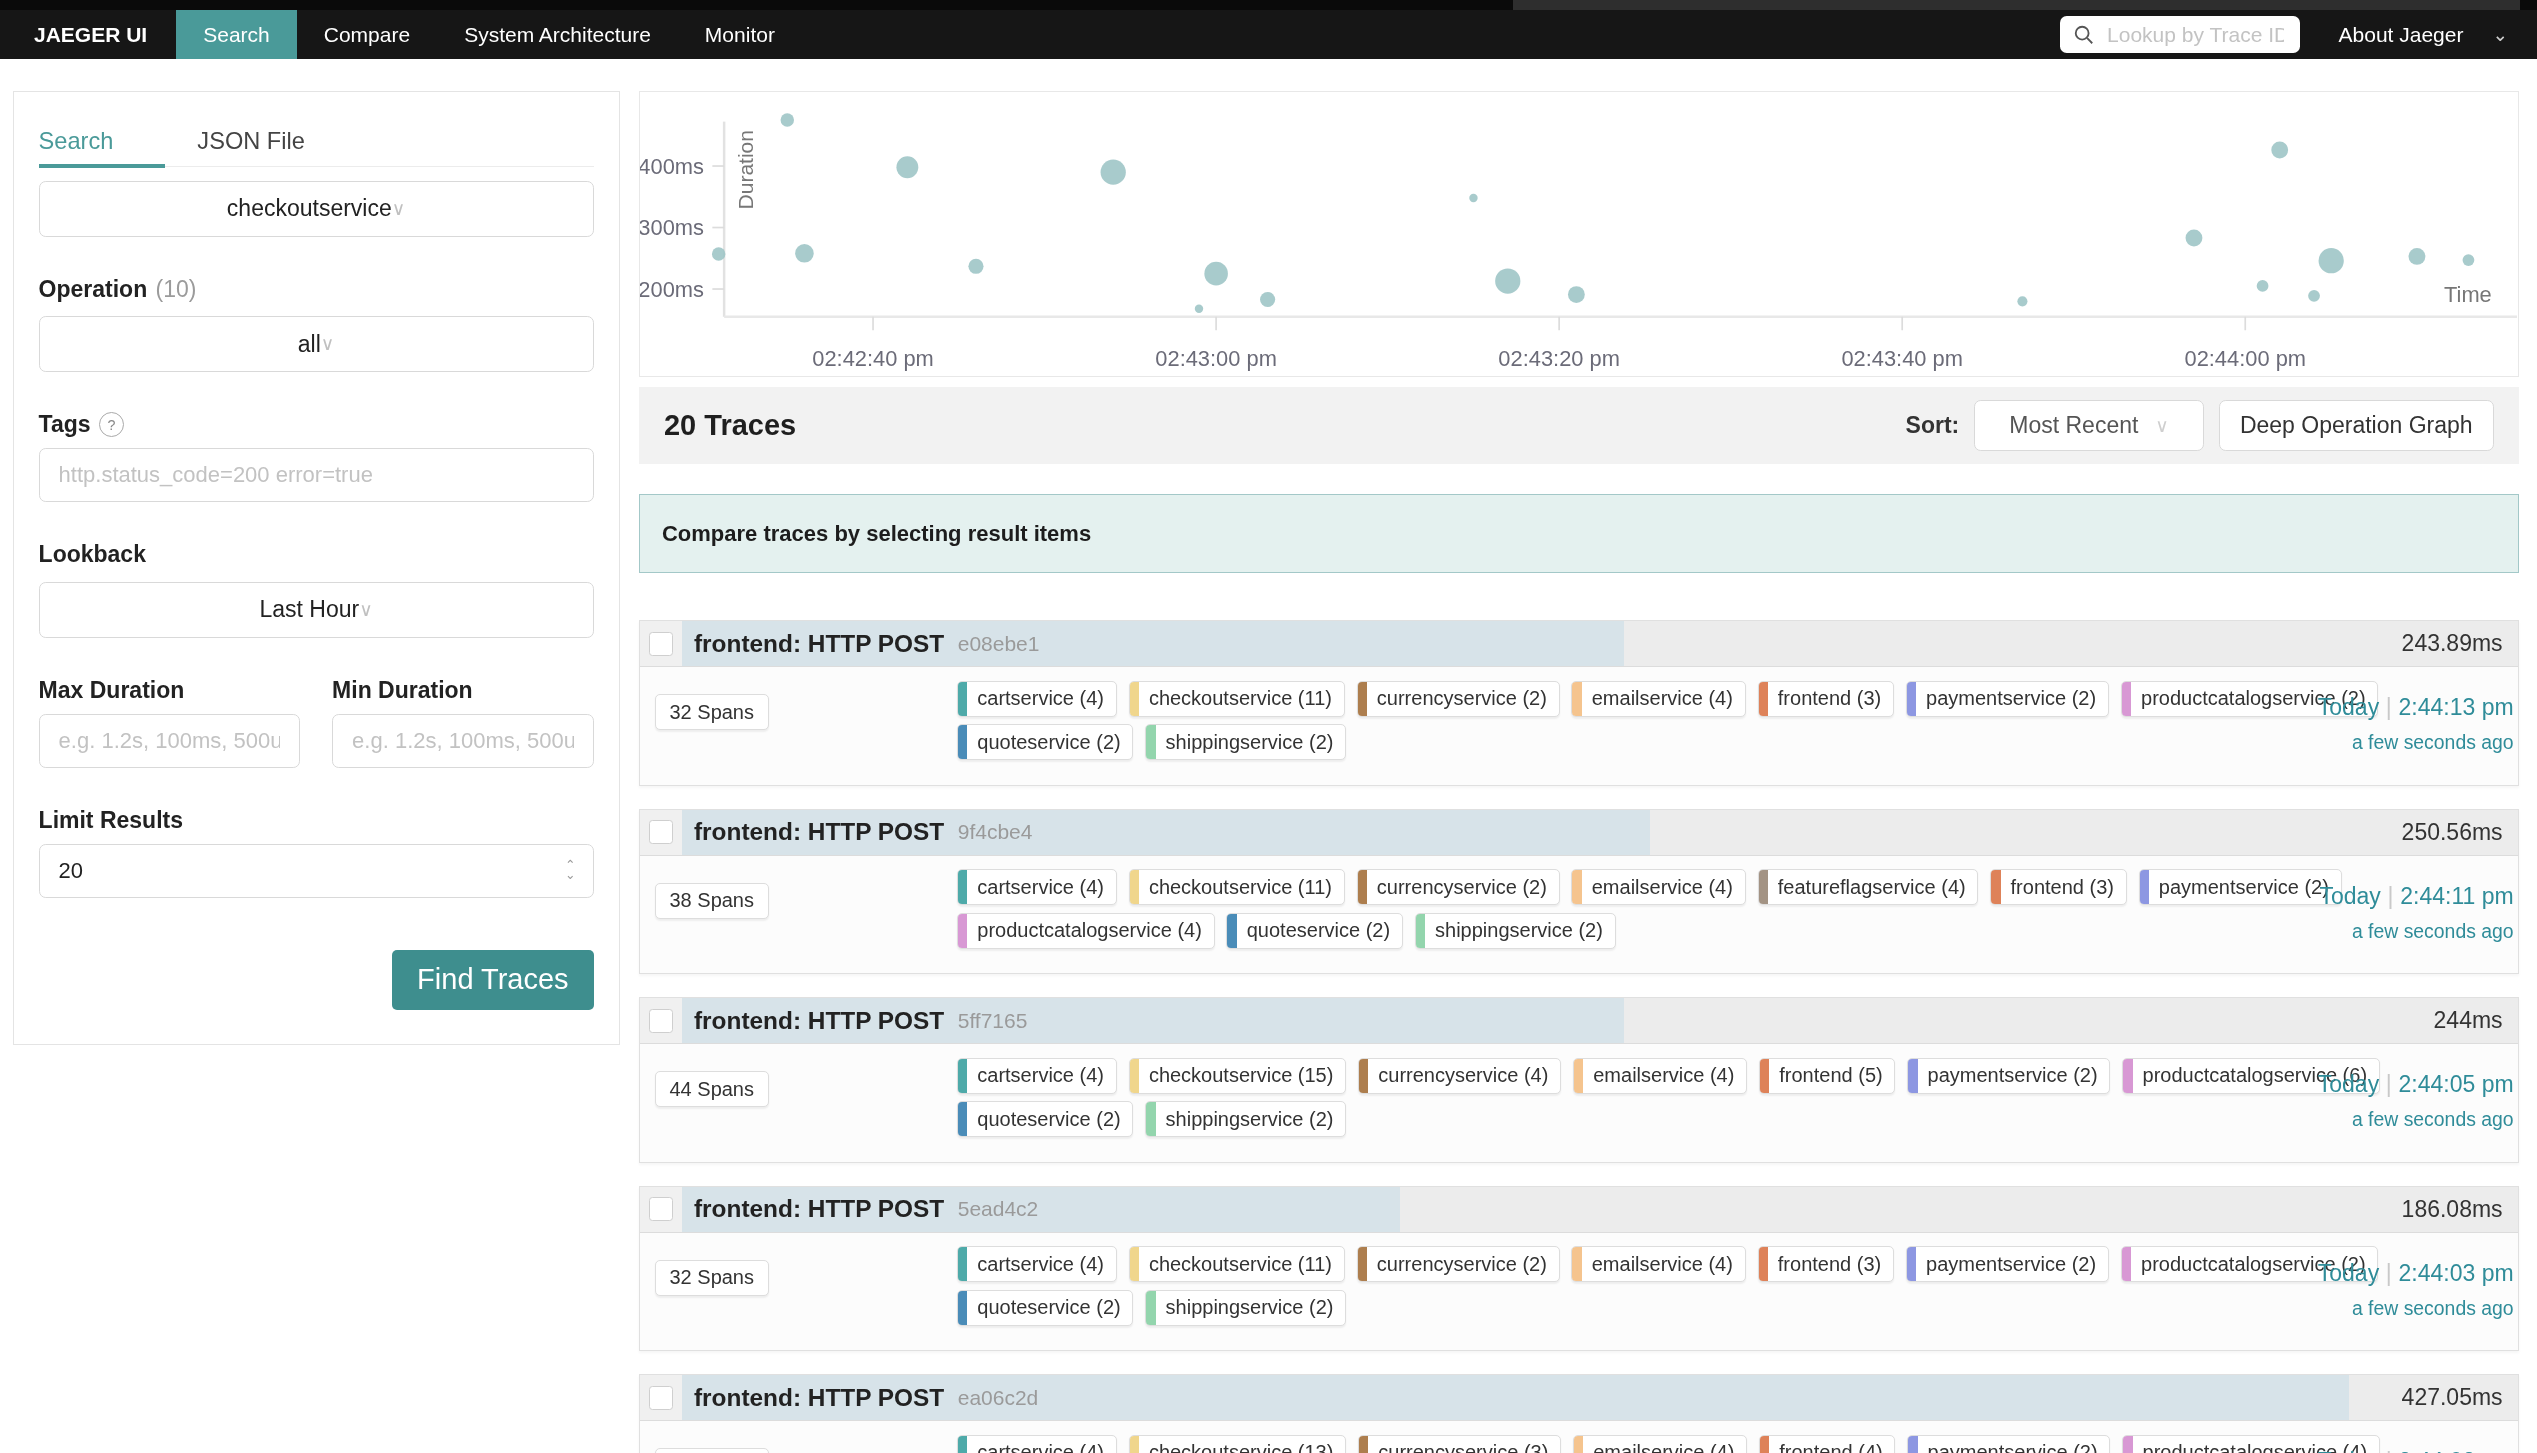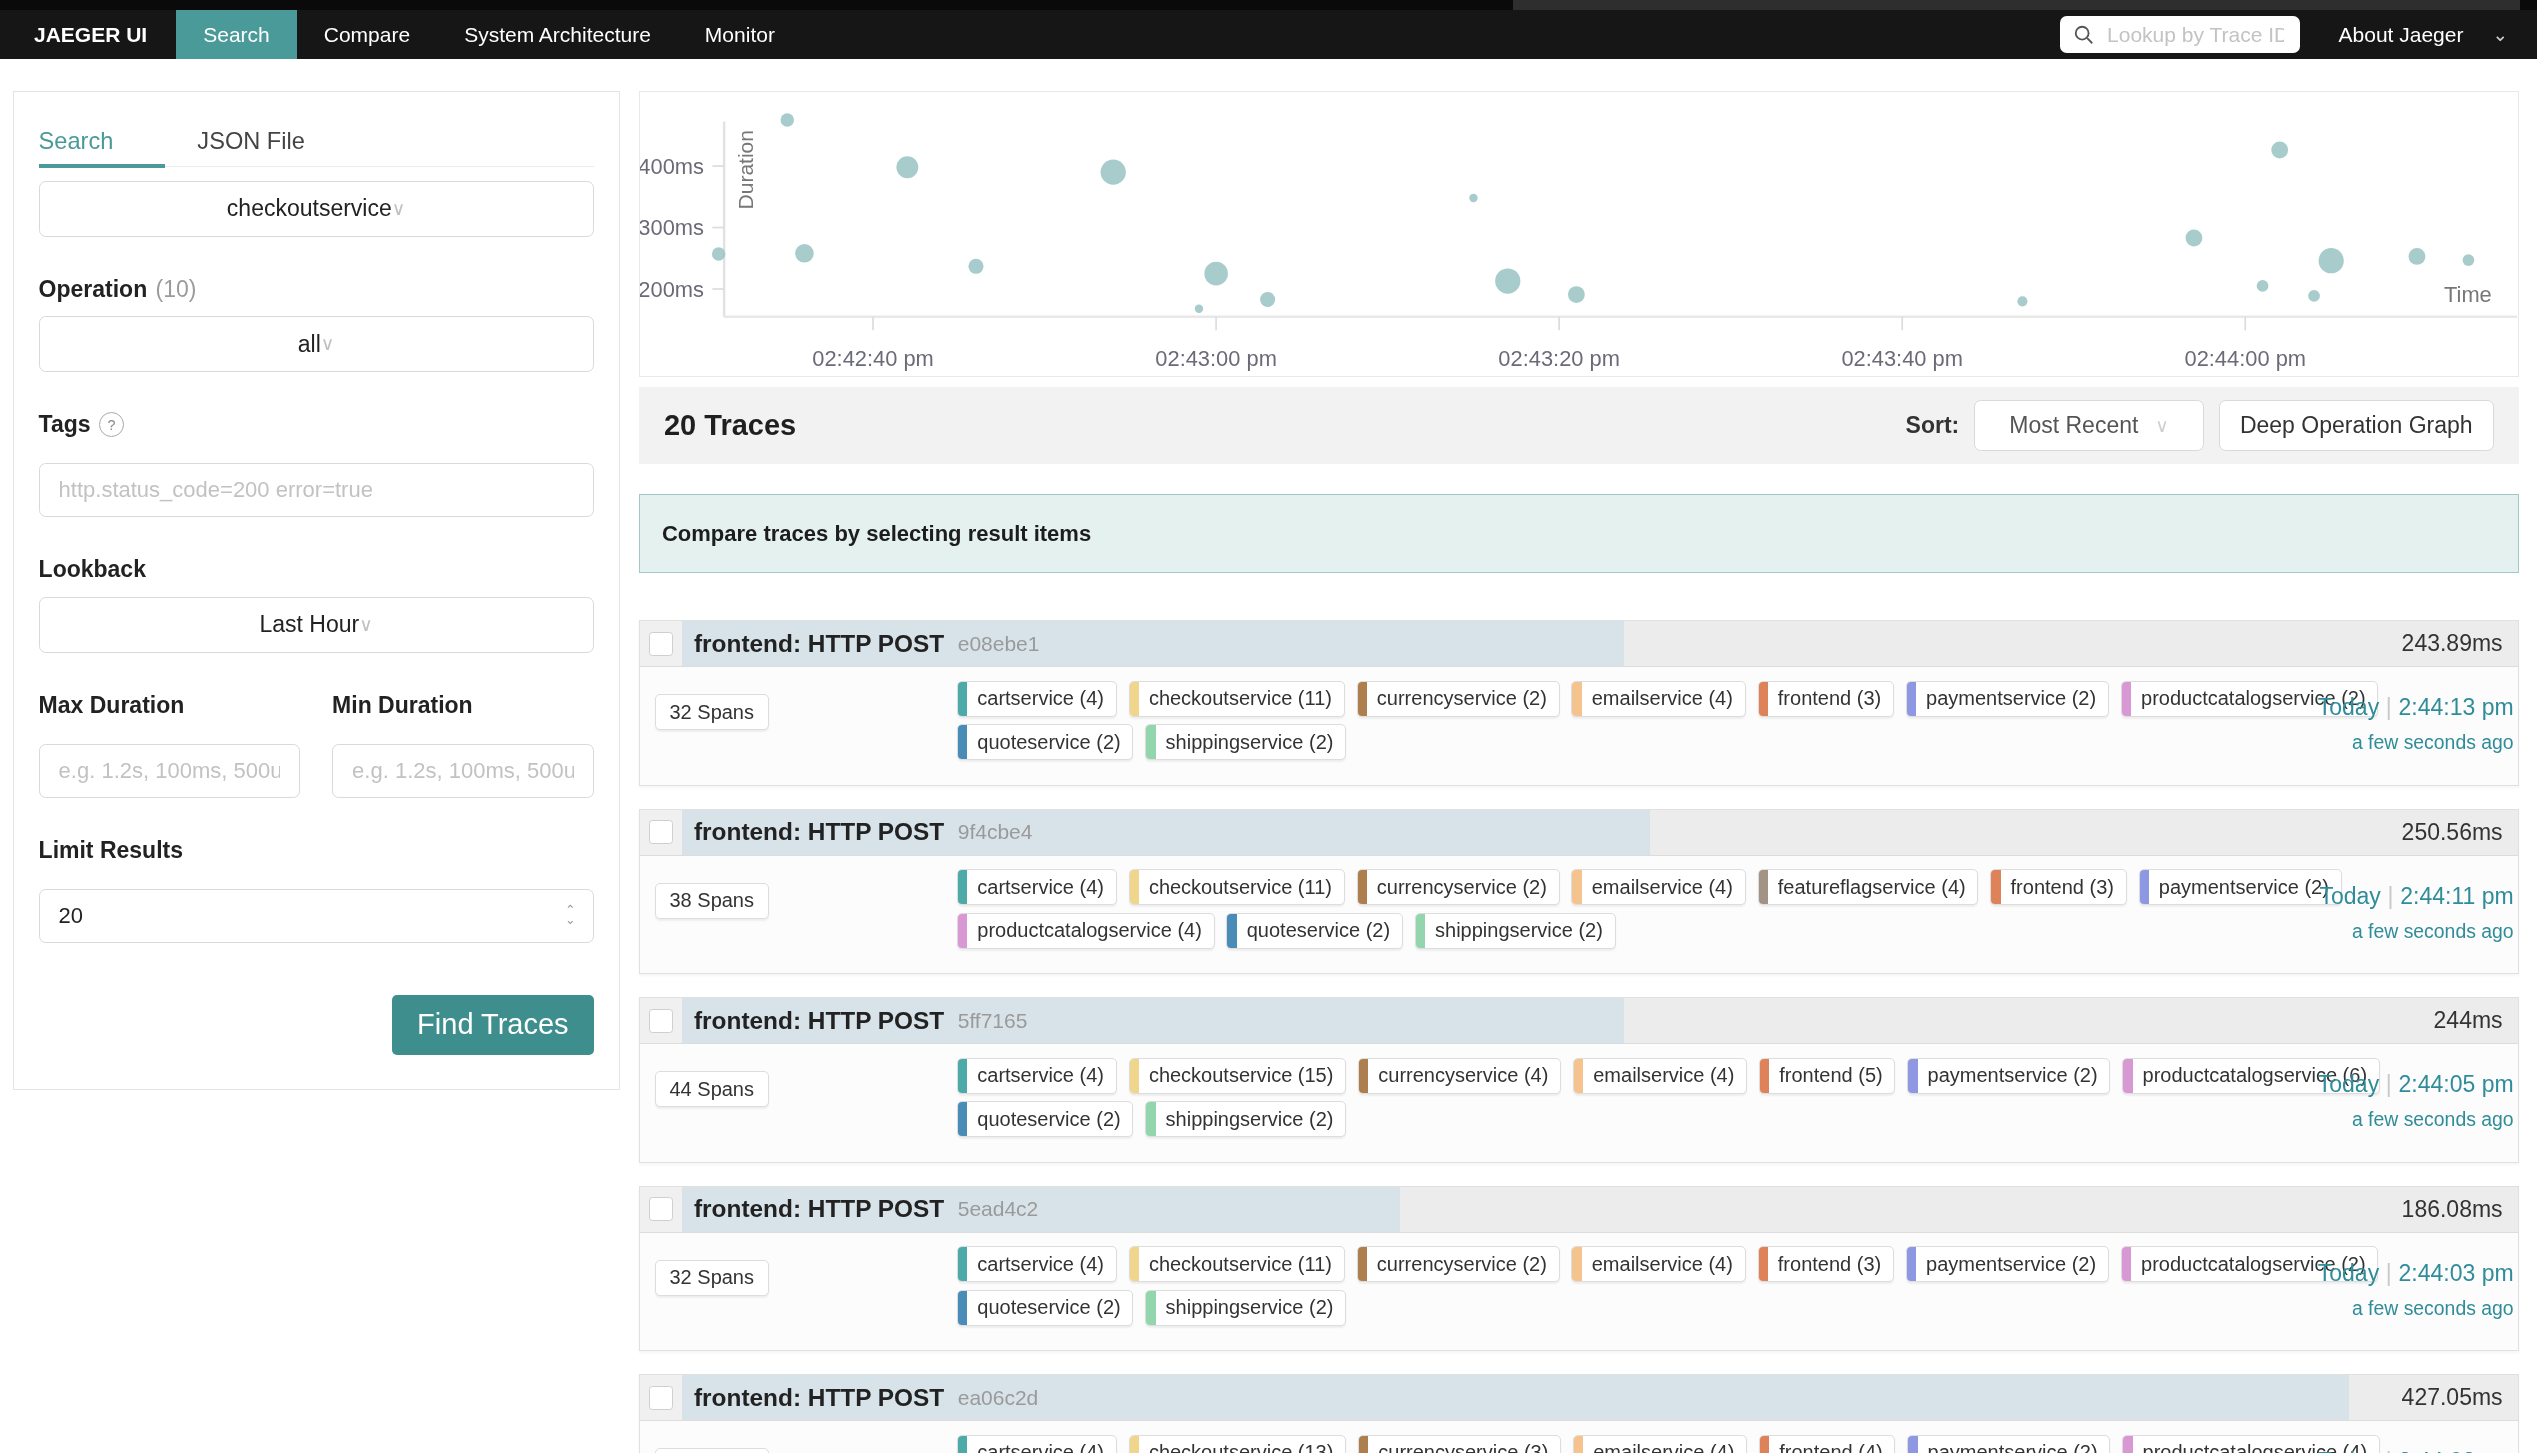--- a/index.html
+++ b/index.html
@@ -34,21 +34,21 @@
   .side-tab{font-size:23.6px;color:#444;cursor:pointer;}
   .side-tab.active{color:#4a9a99;}
   .tab-underline{position:absolute;left:0;bottom:-1.7px;width:126px;height:3.4px;background:#4a9a99;}
   .fld-label{margin-top:39px;font-size:23px;font-weight:bold;color:#222;display:flex;align-items:center;gap:8.4px;}
   .fld-label .count{font-weight:normal;color:#9b9b9b;}
   .qmark{width:23px;height:23px;border:1.7px solid #aaa;border-radius:50%;color:#888;font-size:14.3px;
     font-weight:normal;display:inline-flex;align-items:center;justify-content:center;}
   .selectbox{margin-top:13.5px;height:54px;border:0.8px solid #d9d9d9;border-radius:6.7px;display:flex;
     align-items:center;justify-content:center;padding:0 17px;font-size:23px;color:#222;cursor:pointer;background:#fff;}
   .selectbox .chev{color:#c0c0c0;}
-  .textinput{margin-top:25px;height:54px;border:0.8px solid #d9d9d9;border-radius:6.7px;display:flex;align-items:center;
+  .textinput{margin-top:10px;height:54px;border:0.8px solid #d9d9d9;border-radius:6.7px;display:flex;align-items:center;
     padding:0 17px;background:#fff;box-sizing:border-box;}
   .textinput input{border:none;outline:none;width:100%;font-size:22px;color:#222;font-family:"Liberation Sans",sans-serif;}
   .textinput input::placeholder{color:#c2c2c2;}
   .dur-row{display:flex;gap:32px;}
   .dur-col{flex:1;min-width:0;}
   .stepper{display:flex;flex-direction:column;line-height:9.3px;font-size:12.6px;color:#999;margin-left:auto;}
   .find-row{display:flex;justify-content:flex-end;margin-top:52px;}
   .find-btn{background:#3e8e8e;color:#fff;font-size:29px;border:none;border-radius:5px;
     padding:13.5px 25px;cursor:pointer;font-family:"Liberation Sans",sans-serif;}
 

